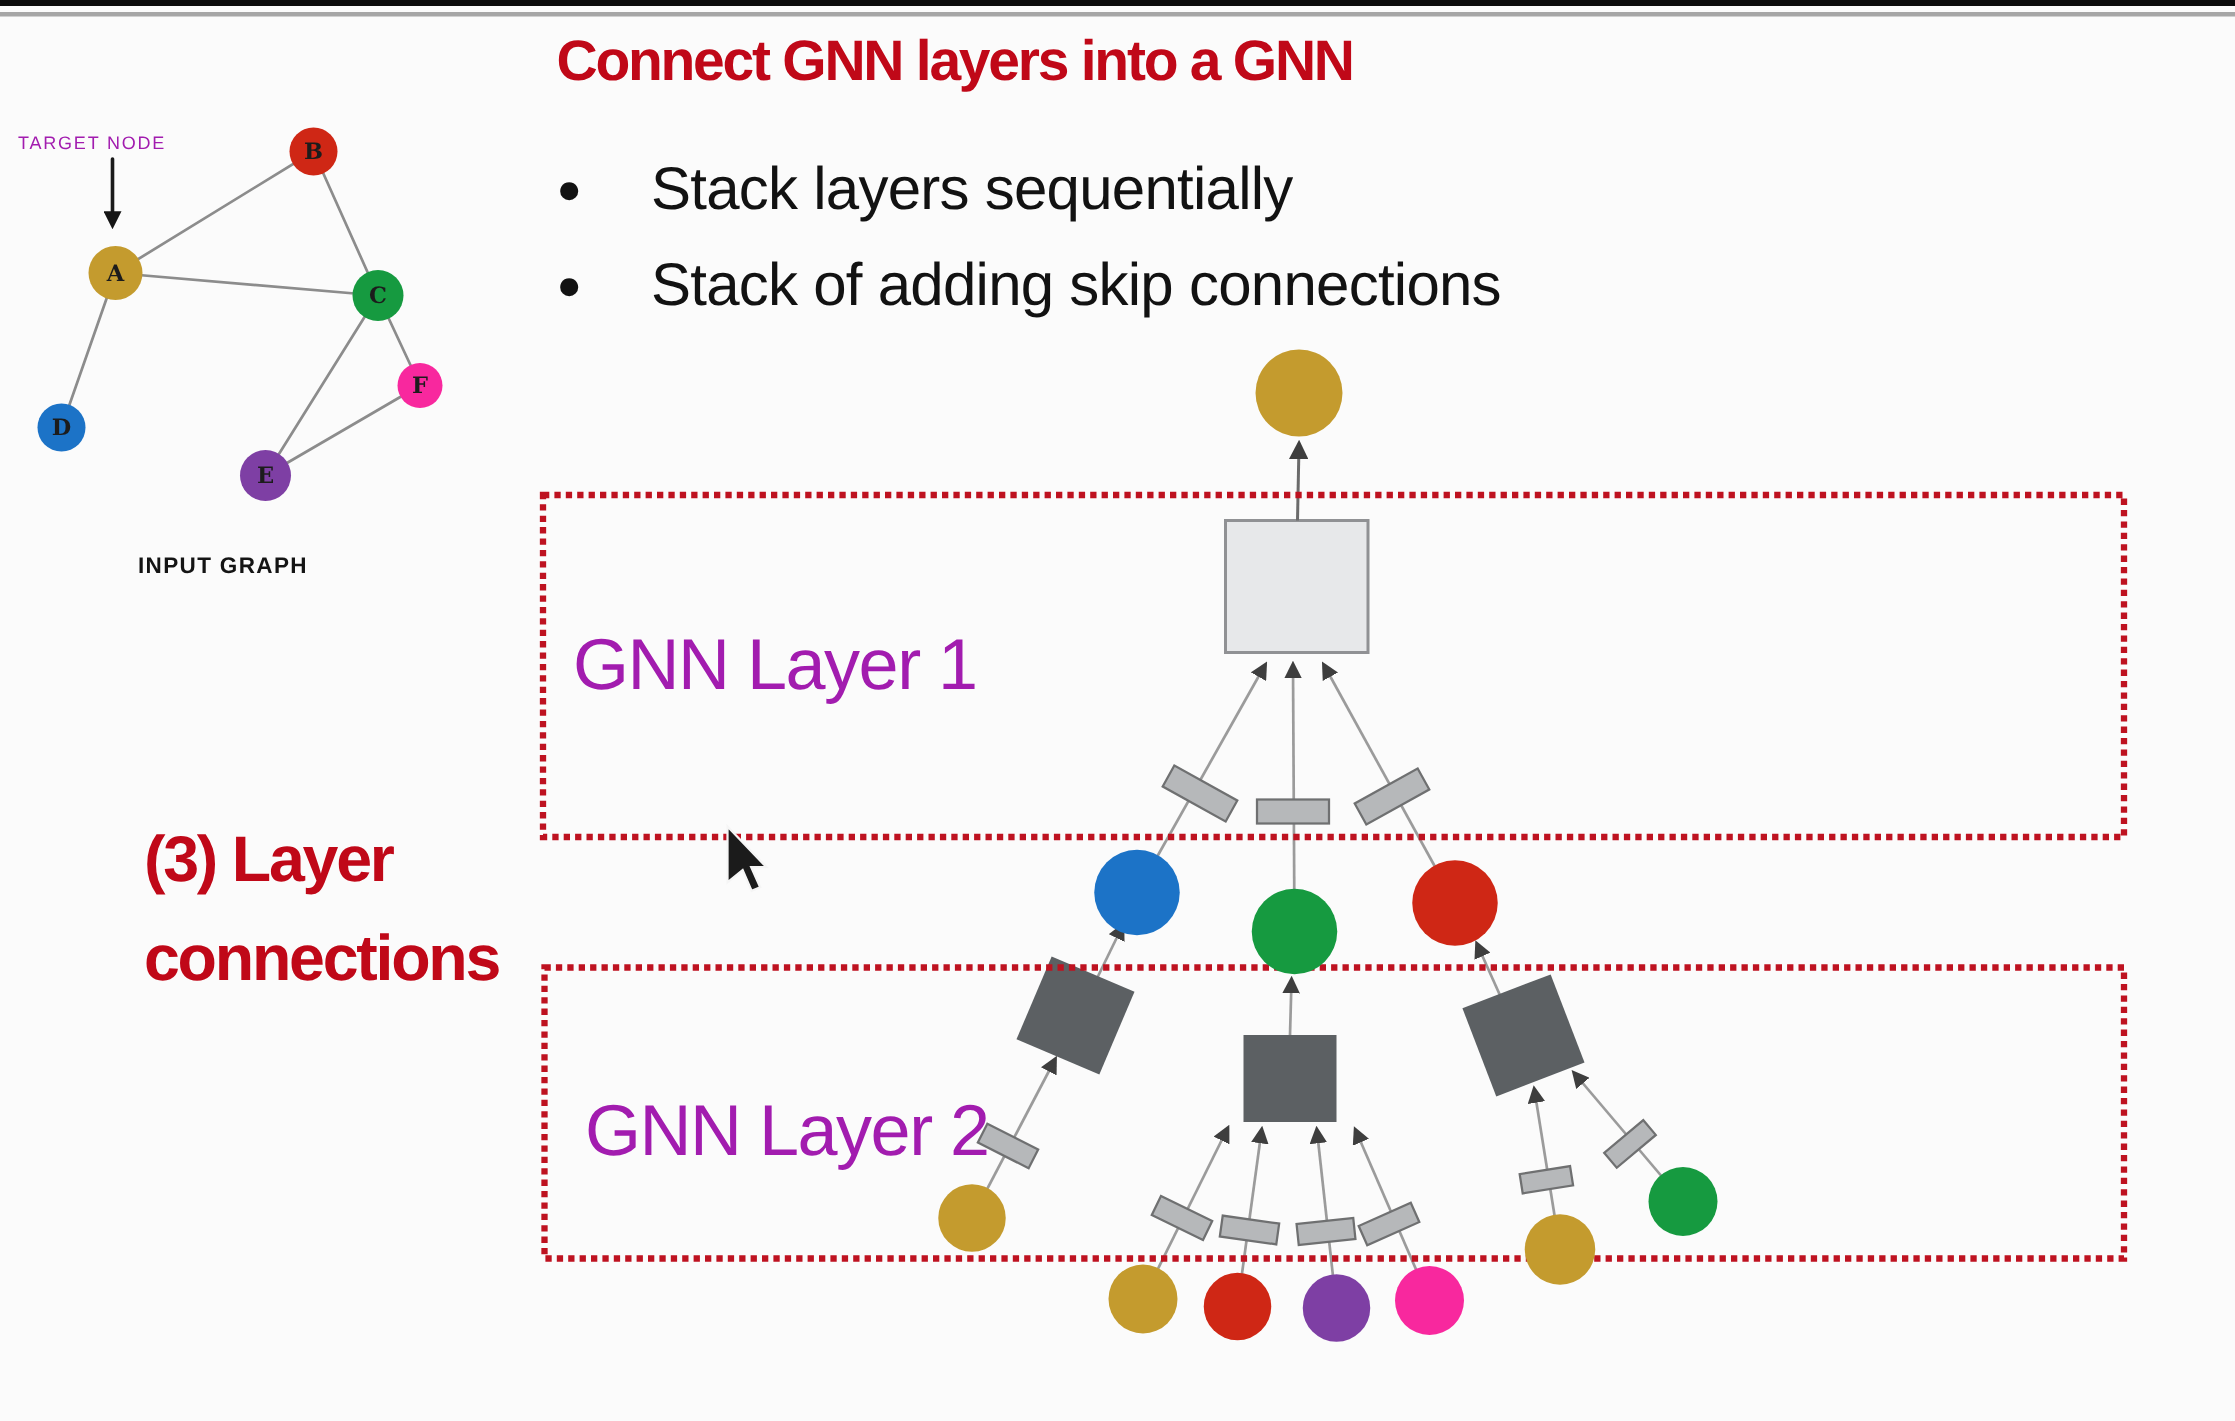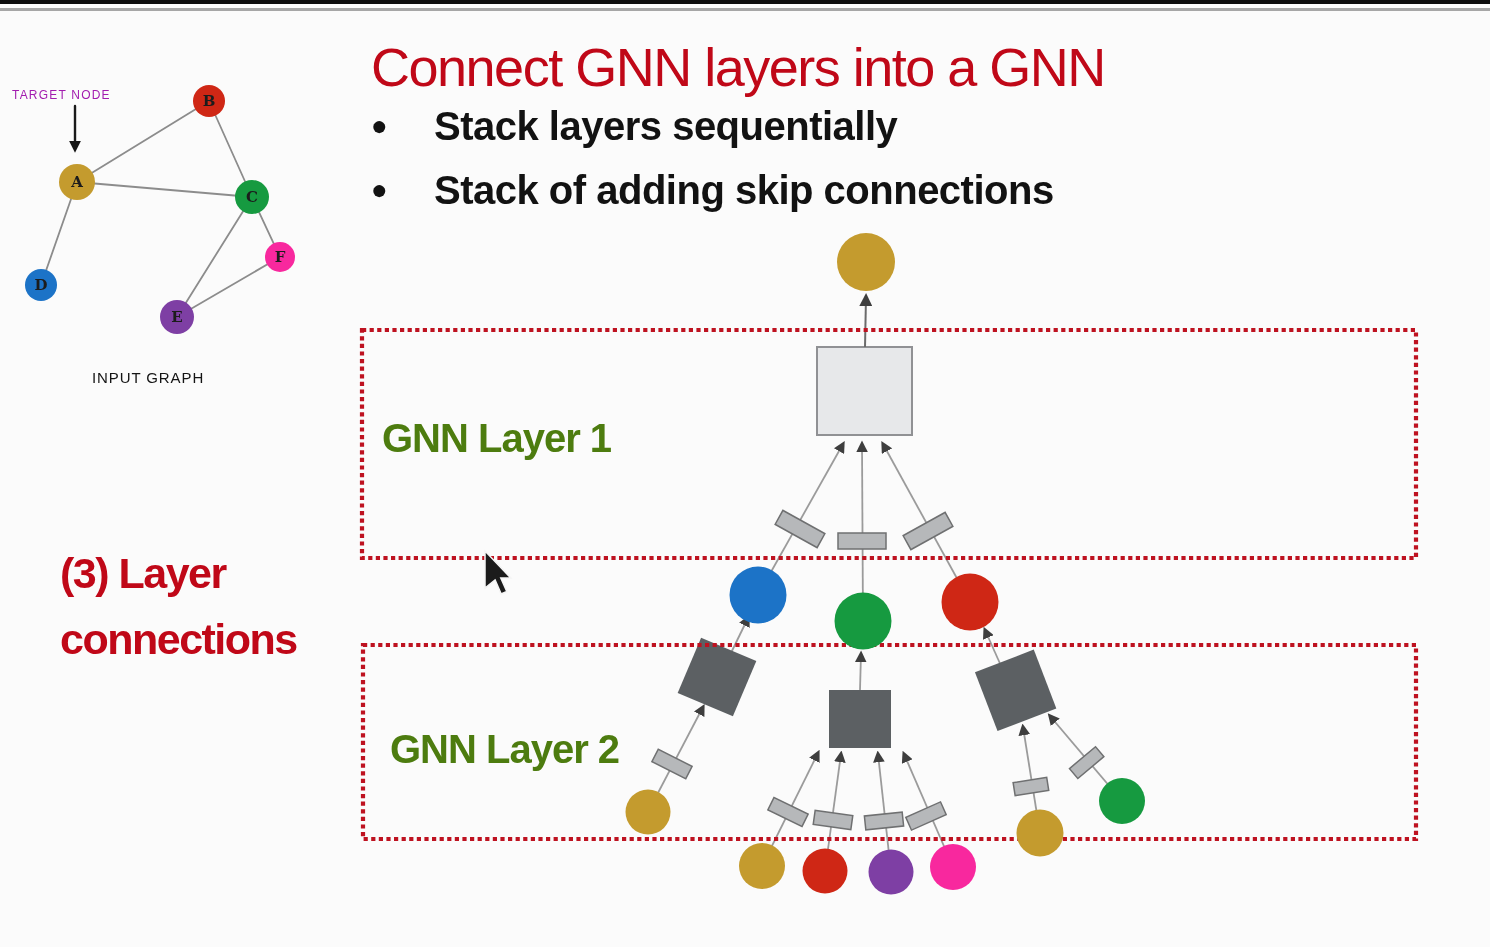--- a/index.html
+++ b/index.html
@@ -6,38 +6,38 @@
   body{
     width:1490px;height:947px;position:relative;overflow:hidden;
     background:#fbfbfb;
     font-family:"Liberation Sans", sans-serif;
   }
   .top-black-bar{position:absolute;left:0;top:0;width:1490px;height:4px;background:#0c0c0c;}
   .top-gray-line{position:absolute;left:0;top:8px;width:1490px;height:3px;background:#a6a6a6;}
   .stage-svg{position:absolute;left:0;top:0;z-index:1;}
   .txt{position:absolute;z-index:2;white-space:nowrap;}
   .slide-title{
-    left:371px;top:36px;font-size:54px;font-weight:normal;letter-spacing:-1.5px;
+    left:371px;top:20px;font-size:38px;font-weight:bold;letter-spacing:-1.5px;
     color:#C00818;
   }
   .bullet-row{left:371px;display:flex;align-items:flex-start;color:#121212;}
   .bullet-row.b1{top:104px;}
   .bullet-row.b2{top:168px;}
   .bullet-glyph{font-size:28px;width:63px;padding-top:6px;color:#121212;}
-  .bullet-label{font-size:40px;font-weight:bold;letter-spacing:-0.5px;}
+  .bullet-label{font-size:40px;font-weight:normal;letter-spacing:-0.5px;}
   .side-label{
     left:60px;top:540px;font-size:43px;font-weight:bold;letter-spacing:-1.5px;
     color:#C00818;line-height:66px;
   }
-  .side-label span{display:block;}
-  .layer-label{font-size:40px;font-weight:bold;letter-spacing:-1px;color:#4d7c0f;}
+  .side-label span{display:block;margin-left:36px;}
+  .layer-label{font-size:48px;font-weight:normal;letter-spacing:-1px;color:#a21caf;}
   .layer1-label{left:382px;top:416px;}
   .layer2-label{left:390px;top:727px;}
   .target-label{left:12px;top:88px;font-size:12px;letter-spacing:1.2px;color:#a21caf;}
-  .graph-caption{left:92px;top:369px;font-size:15px;font-weight:normal;letter-spacing:0.9px;color:#141414;}
+  .graph-caption{left:92px;top:369px;font-size:15px;font-weight:bold;letter-spacing:0.9px;color:#141414;}
 </style>
 </head>
 <body>
 
 <div class="top-black-bar"></div>
 <div class="top-gray-line"></div>
 
 <svg class="stage-svg" width="1490" height="947" viewBox="0 0 1490 947">
   <defs>
     <marker id="ah" viewBox="0 0 10 10" refX="7" refY="5" markerWidth="6.5" markerHeight="6.5" orient="auto">

